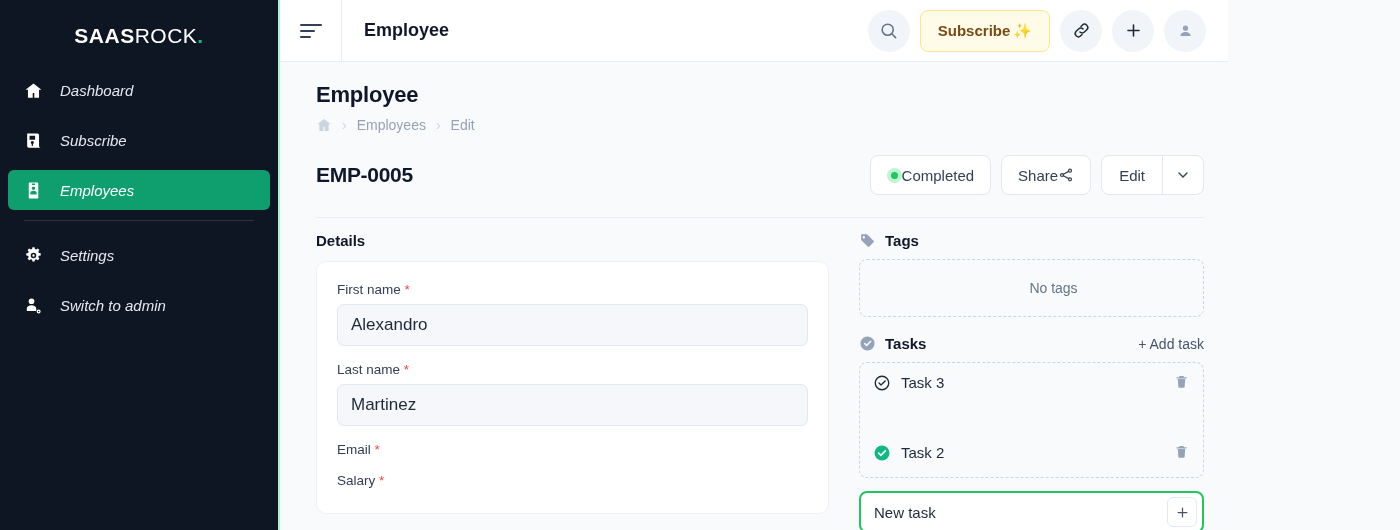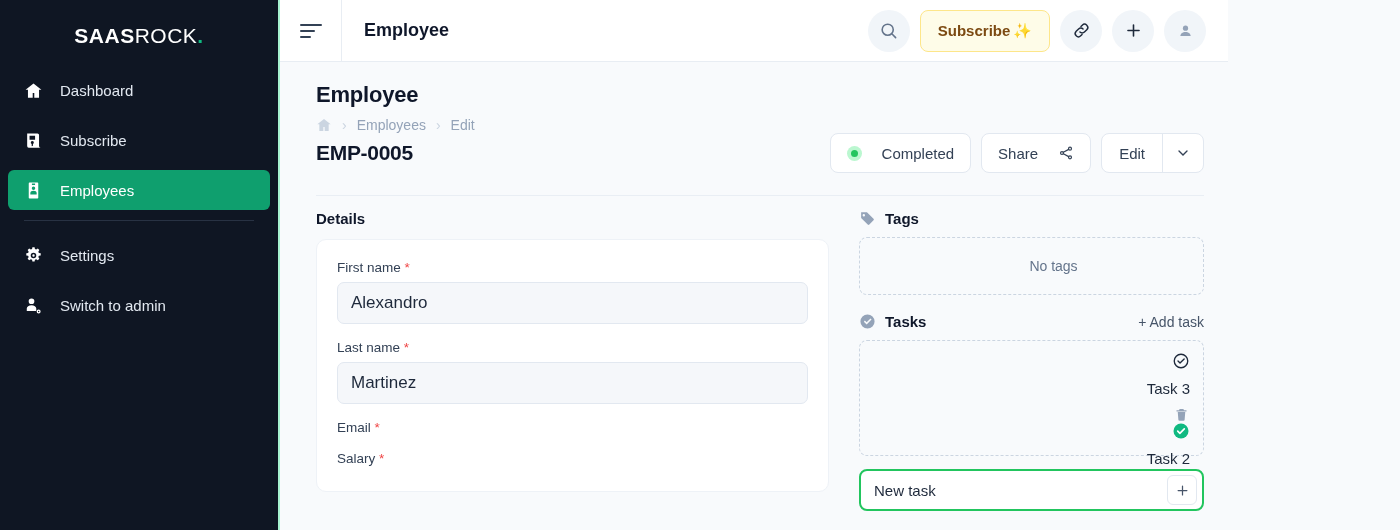--- a/index.html
+++ b/index.html
@@ -34,20 +34,21 @@
   .nav { padding: 0 8px; }
   .nav-item {
     display: flex; align-items: center; gap: 16px;
     height: 40px;
     padding: 0 14px;
     margin-bottom: 10px;
     border-radius: 6px;
     color: #e2e8f0;
     font-size: 15px;
     cursor: pointer;
+    font-style: italic;
   }
   .nav-item .ico { width: 22px; height: 22px; display:flex; align-items:center; justify-content:center; flex:0 0 22px; }
   .nav-item .ico svg { width: 19px; height: 19px; fill: #ffffff; }
   .nav-item.active { background: #0f9f6e; color: #ffffff; }
   .nav-divider { height: 1px; background: #283243; margin: 4px 16px 14px 16px; }
 
   
   .main { flex: 1 1 auto; display: flex; flex-direction: column; background: #f8fafc; min-width:0; }
 
   .topbar {
@@ -84,27 +85,27 @@
   }
 
   .content { flex: 1 1 auto; padding: 20px 24px 0 36px; overflow: hidden; }
   .page-title { font-size: 22px; font-weight: 700; color: #0f172a; letter-spacing: -.2px; }
   .breadcrumb { display:flex; align-items:center; gap: 10px; margin-top: 9px; font-size: 14px; }
   .breadcrumb svg { width: 16px; height: 16px; fill: #cbd5e1; display:block; }
   .breadcrumb .sep { color: #cbd5e1; font-size: 14px; }
   .breadcrumb a { color: #94a3b8; text-decoration: none; cursor:pointer; }
   .breadcrumb .cur { color: #94a3b8; }
 
-  .record-row { display:flex; align-items:center; }
+  .record-row { display:flex; align-items:center; margin-top: 22px; }
   .record-id { font-size: 21px; font-weight: 700; color: #0f172a; letter-spacing: -.3px; }
   .record-actions { margin-left:auto; display:flex; align-items:center; gap: 10px; }
   .pill {
     height: 40px; padding: 0 16px; background:#fff;
     border:1px solid #e2e8f0; border-radius: 8px;
-    display:flex; align-items:center; gap:20px;
+    display:flex; align-items:center; gap:0;
     font-size: 15px; color:#334155; cursor:pointer; font-family: inherit;
   }
   .status-dot-wrap { width: 15px; height: 15px; border-radius:50%; background:#bbf7d0;
     display:flex; align-items:center; justify-content:center; }
   .status-dot { width: 7px; height: 7px; border-radius:50%; background:#22c55e; }
   .btn-group { display:flex; background:#fff; border:1px solid #e2e8f0; border-radius:8px; overflow:hidden; height:40px; }
   .btn-group .seg { padding: 0 17px; display:flex; align-items:center; font-size:15px; color:#334155; cursor:pointer; }
   .btn-group .seg + .seg { border-left:1px solid #e2e8f0; padding: 0 12px; }
 
   .hr { height:1px; background:#e9eef4; margin: 22px 0 0 0; }
@@ -132,21 +133,21 @@
   .side-head svg { width:17px; height:17px; fill:#94a3b8; }
   .side-head .t { font-size:15px; font-weight:600; color:#0f172a; }
   .side-head .link { margin-left:auto; font-size:14px; color:#475569; cursor:pointer; }
   .dashed {
     border: 1.5px dashed #cbd5e1; border-radius: 8px;
     background: transparent;
     padding-left: 44px;
   }
   .no-tags { height: 58px; display:flex; align-items:center; justify-content:center; font-size:14px; color:#64748b; }
   .tasks-box { padding: 11px 13px; margin-bottom: 13px; }
-  .task-row { display:flex; align-items:flex-end; gap:10px; height: 22px; margin-bottom: 1px; flex-direction: column; }
+  .task-row { display:flex; align-items:flex-start; gap:10px; height: 22px; margin-bottom: 1px; }
   .task-row:last-child { margin-bottom:0;margin-top:48px; }
   .task-row .chk { width:18px; height:18px; flex:0 0 18px; }
   .task-row .nm { font-size:15px; color:#1e293b; }
   .task-row .del { margin-left:auto; cursor:pointer; width:16px; height:16px; }
   .task-row .del svg { width:15px; height:15px; fill:#94a3b8; }
   .newtask {
     display:flex; align-items:center; height:42px; background:#fff;
     border: 2px solid #22c55e; border-radius: 8px; padding: 0 5px 0 13px;
   }
   .newtask input {

